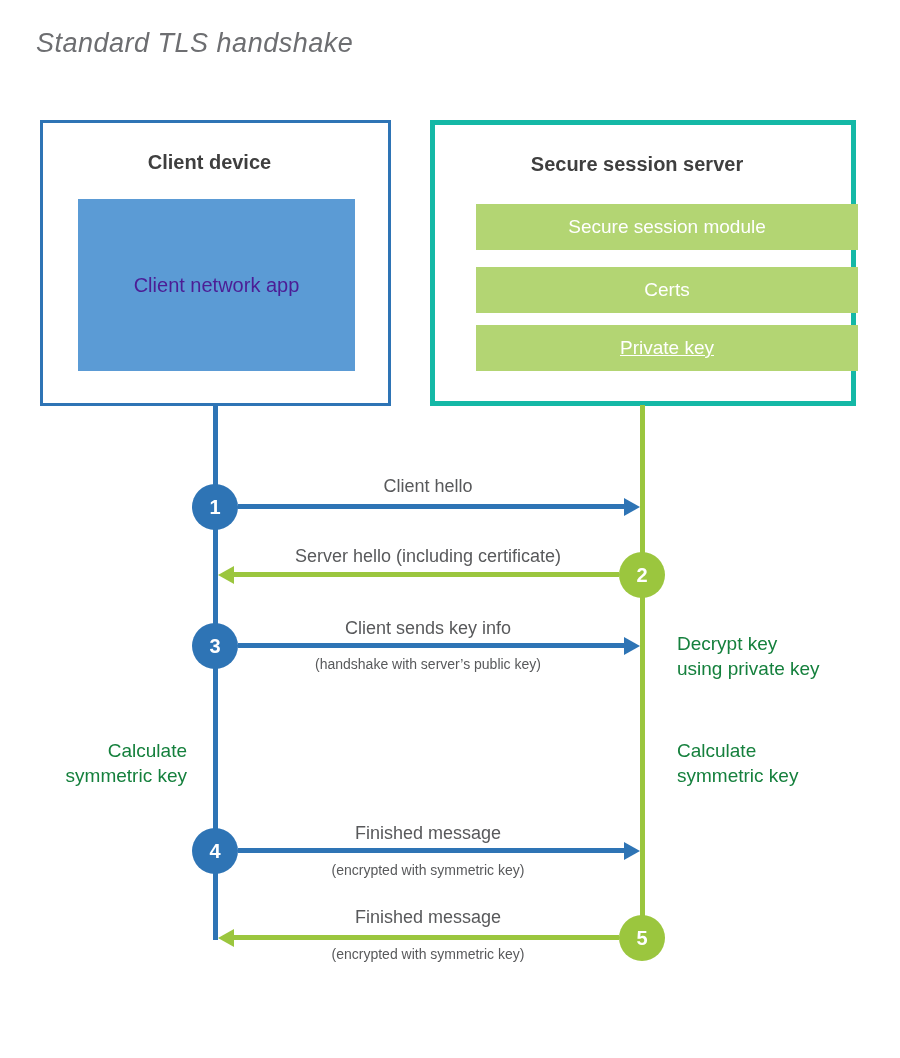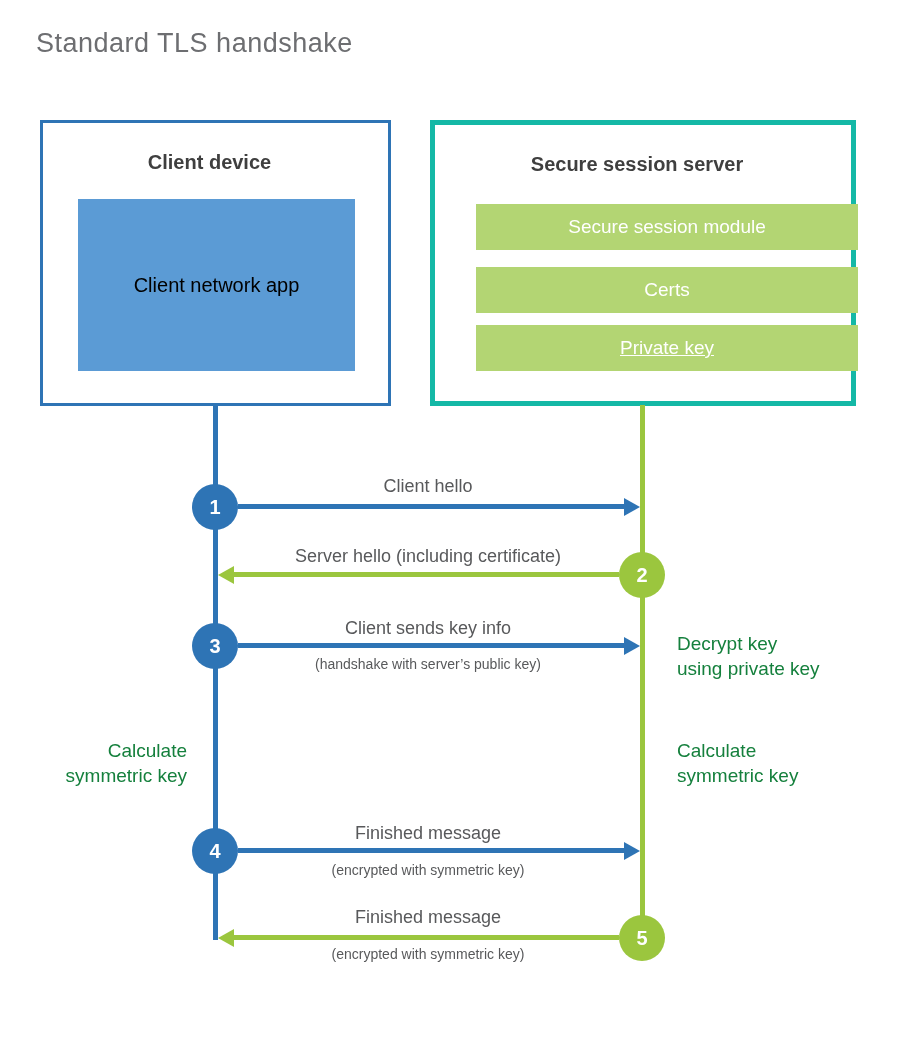--- a/index.html
+++ b/index.html
@@ -10,35 +10,36 @@
   .page{
     position:relative;
     width:900px;height:1058px;
     background:#ffffff;
     overflow:hidden;
   }
   .diagram-title{
     position:absolute;left:36px;top:28px;
     font-size:27px;font-weight:300;color:#6d6e71;
     letter-spacing:0.5px;
+    font-style:italic;
   }
   
   .device-box{
     position:absolute;top:120px;height:286px;
     background:#ffffff;box-sizing:border-box;
   }
   .client-box{left:40px;width:351px;border:3px solid #2e74b5;}
   .server-box{left:430px;width:426px;border:5px solid #14b8a6;}
   .device-title{
     position:absolute;left:0;right:12px;top:28px;
     text-align:center;font-size:20px;font-weight:700;color:#3f3f3f;
   }
   .client-app{
     position:absolute;left:35px;top:76px;width:277px;height:172px;
-    background:#5b9bd5;color:#000000;
+    background:#5b9bd5;color:#4c1d95;
     display:flex;align-items:center;justify-content:center;text-align:center;
     font-size:20px;line-height:1.5;
   }
   .client-app .app-label{max-width:170px;}
   .server-bar{
     position:absolute;left:41px;width:382px;height:46px;
     background:#b3d573;color:#ffffff;
     display:flex;align-items:center;justify-content:center;
     font-size:19px;
   }

